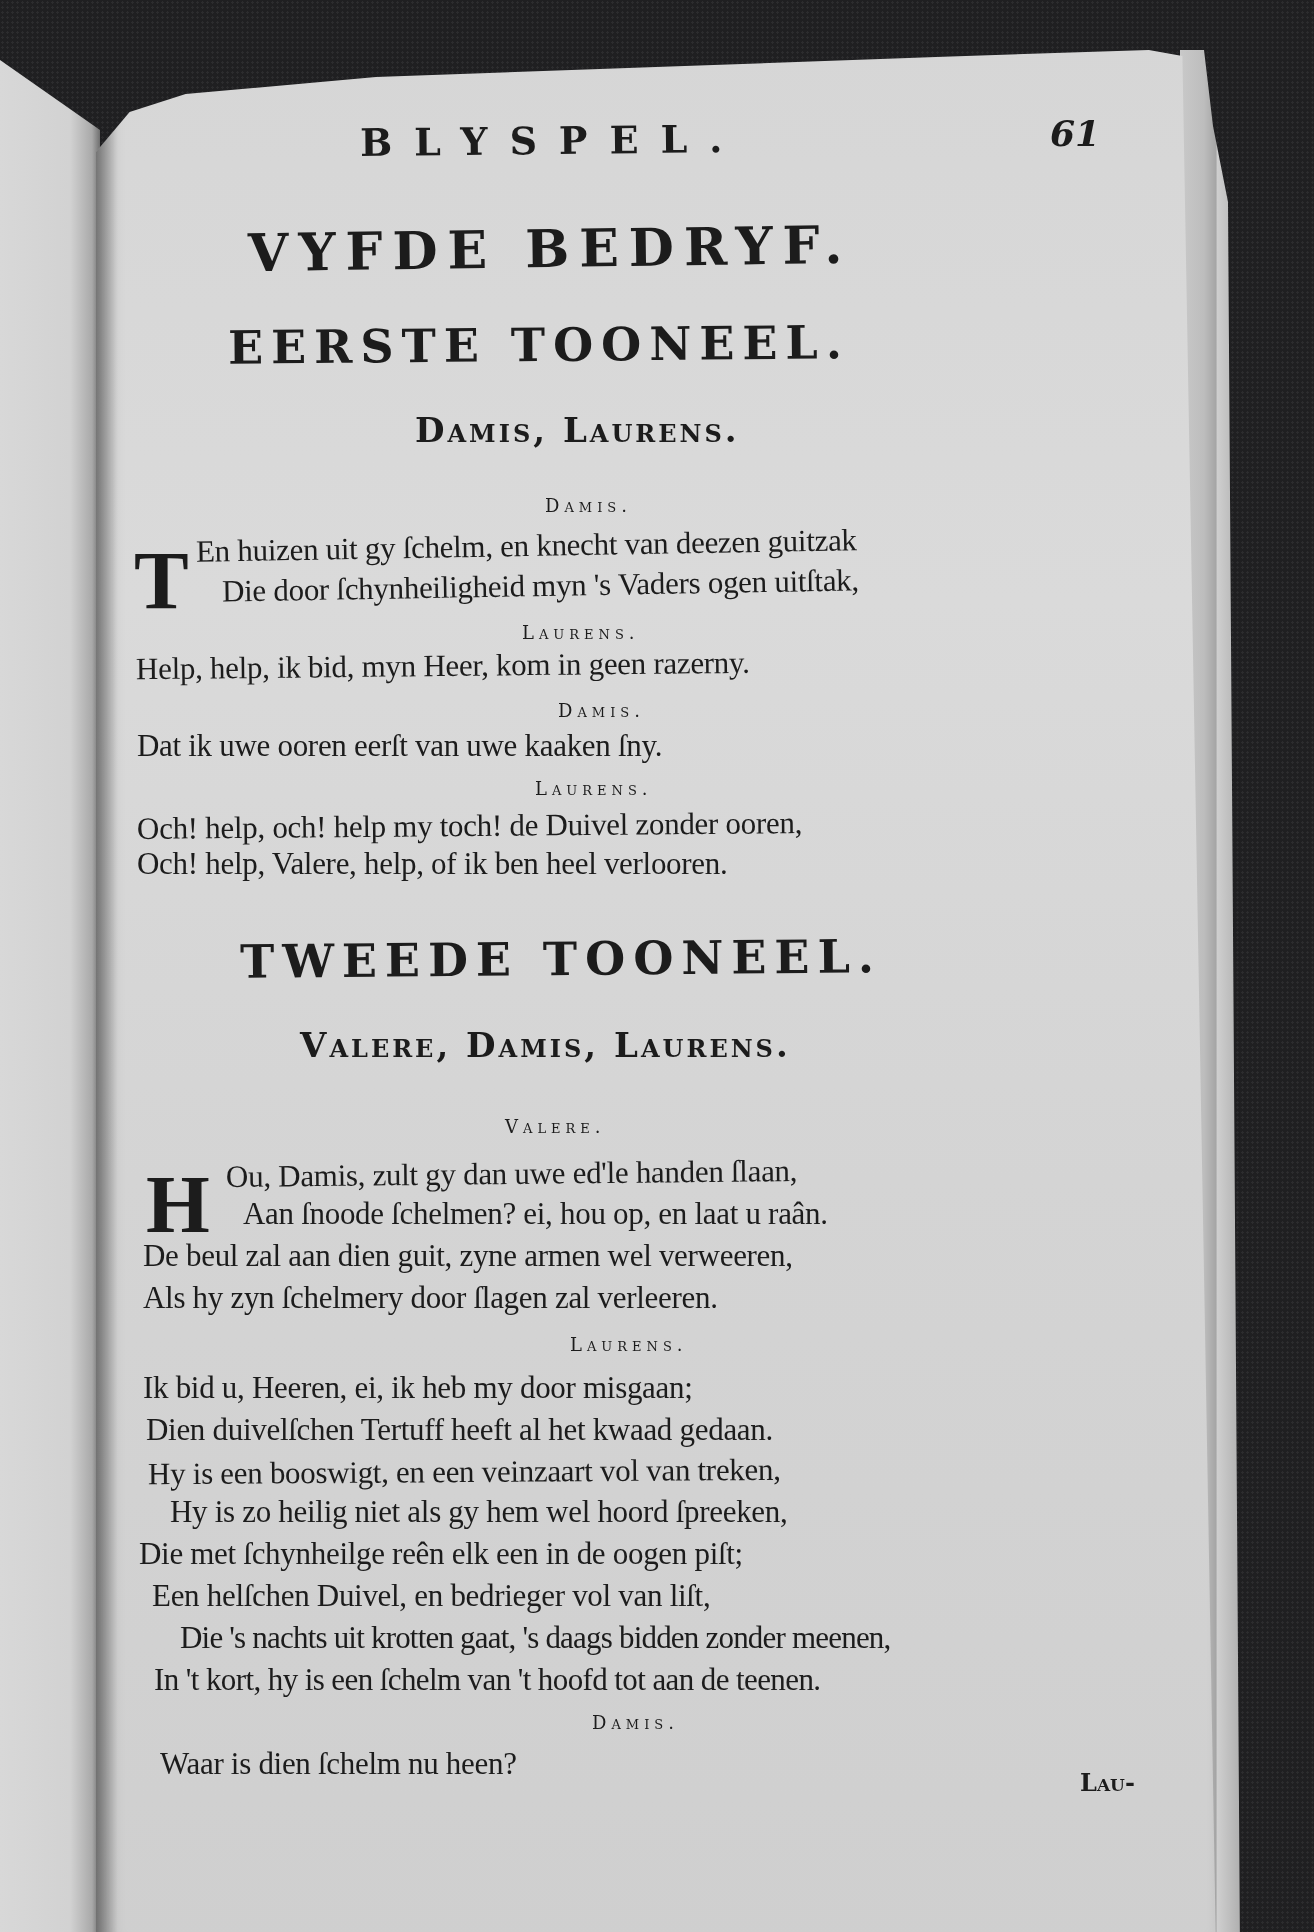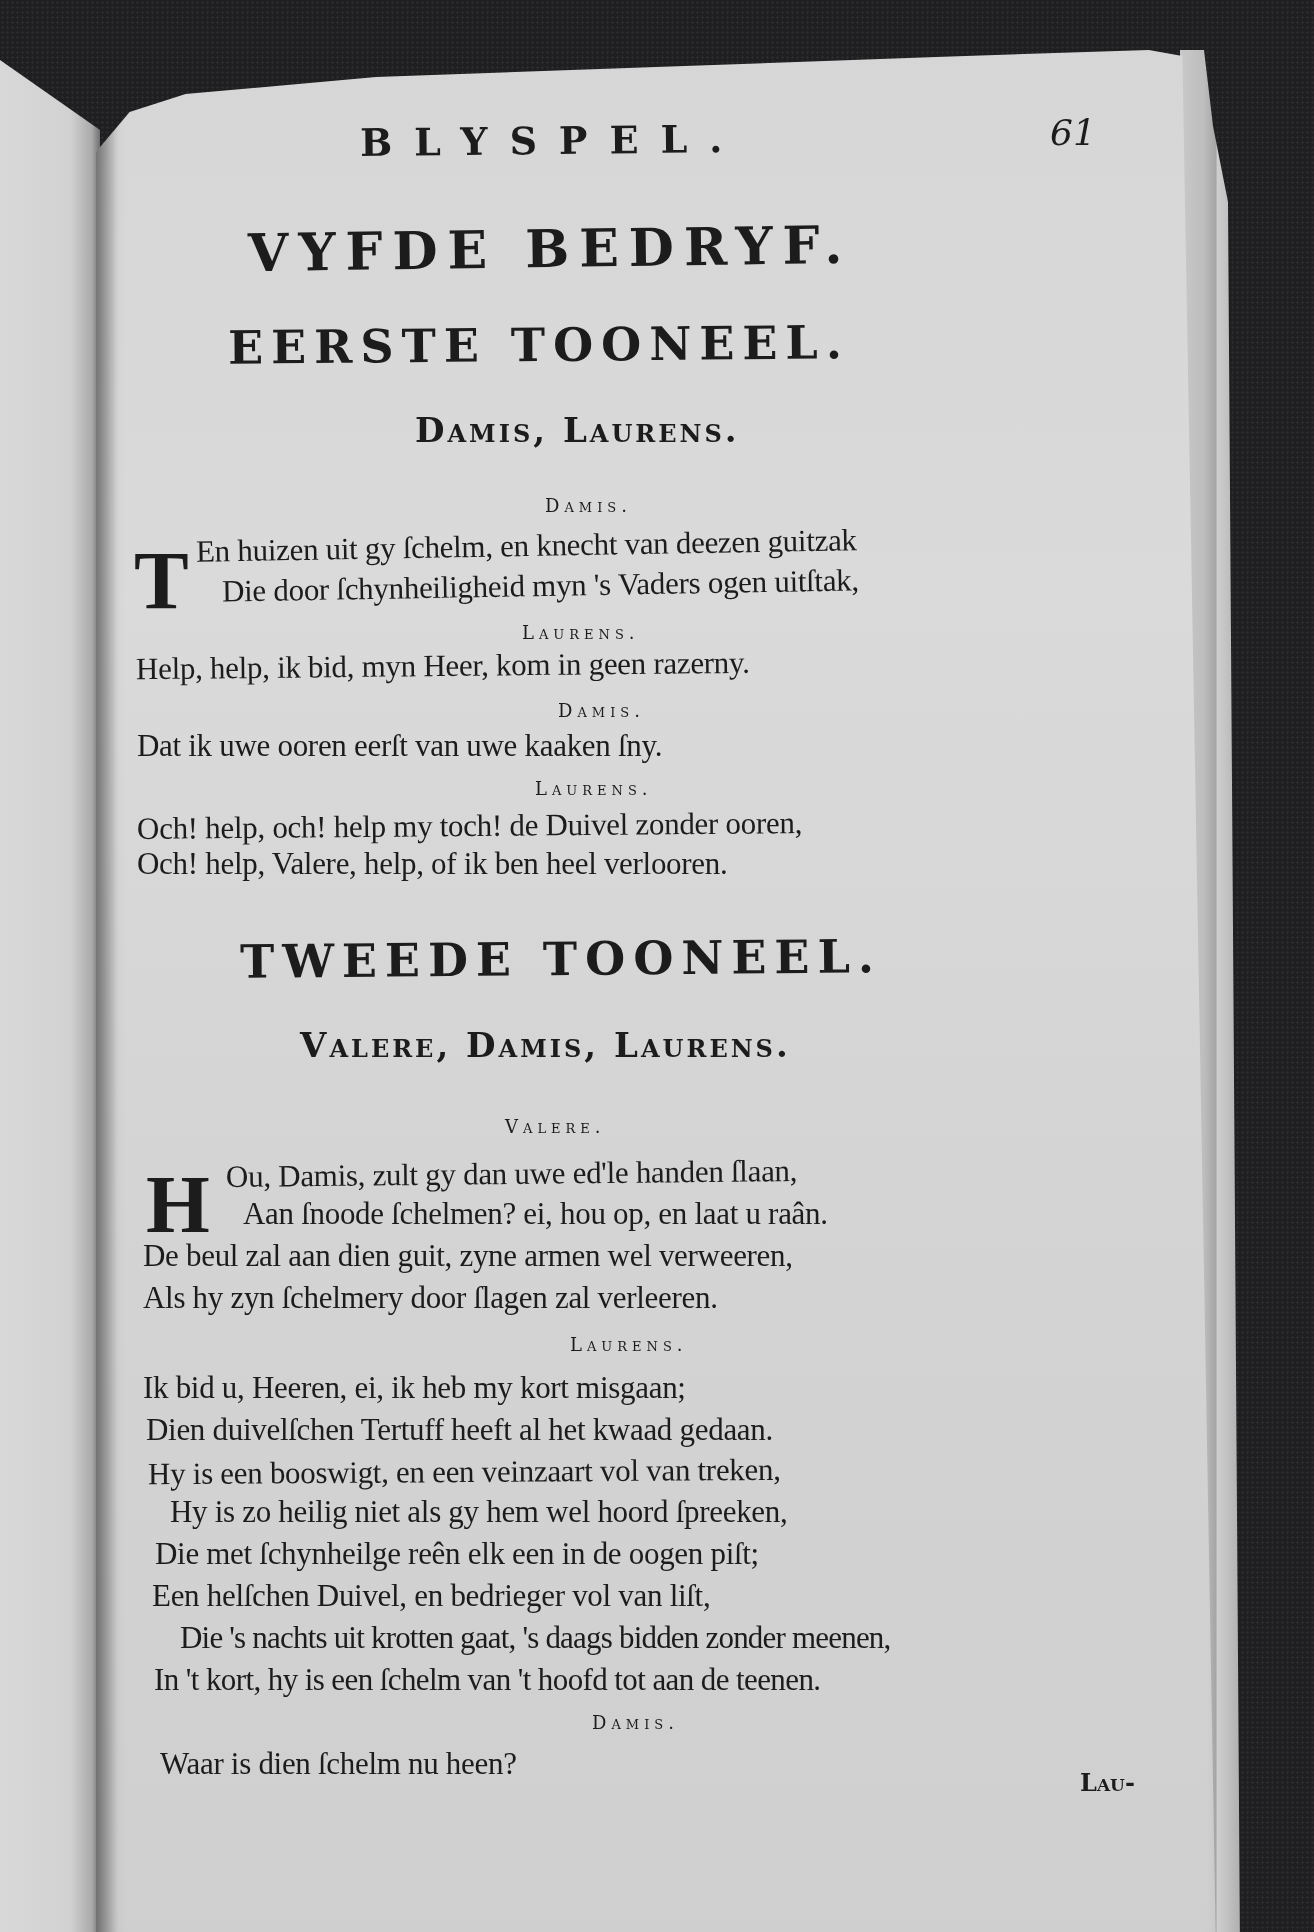--- a/index.html
+++ b/index.html
@@ -25,21 +25,21 @@
     background: linear-gradient(180deg, #d6d6d6 0%, #dadada 30%, #d4d4d4 60%, #cfcfcf 100%);
     clip-path: polygon(0 130px, 3% 90px, 8% 72px, 25% 55px, 50% 45px, 75% 35px, 94% 28px, 97% 34px, 100% 100%, 0 100%);
     box-shadow: inset 10px 0 20px rgba(0,0,0,0.2);
   }
   .page::before {
     content: ""; position: absolute; left: 0; top: 0; width: 22px; height: 100%;
     background: linear-gradient(90deg, rgba(0,0,0,0.35), rgba(0,0,0,0));
   }
   .text { position: absolute; color: #1c1c1c; white-space: nowrap; }
   .running-head { font-size: 38px; letter-spacing: 22px; font-weight: bold; top: 118px; left: 360px; transform: rotate(-0.6deg); }
-  .page-number { font-size: 36px; top: 112px; left: 1050px; font-weight: normal; font-style: italic; }
+  .page-number { font-size: 36px; top: 112px; left: 1050px; font-weight: bold; font-style: italic; }
   .act-title { font-size: 52px; letter-spacing: 10px; font-weight: bold; top: 218px; left: 248px; transform: rotate(-0.8deg); }
   .scene-title { font-size: 46px; letter-spacing: 8px; font-weight: bold; top: 318px; left: 228px; transform: rotate(-0.5deg); }
   .cast { font-size: 34px; letter-spacing: 3px; font-variant: small-caps; font-weight: bold; }
   .speaker { font-size: 18px; letter-spacing: 5px; font-variant: small-caps; font-weight: normal; }
   .line { font-size: 31px; font-family: "Liberation Serif", "DejaVu Serif", serif; letter-spacing: -0.3px; }
   .drop-cap { font-size: 82px; font-weight: bold; line-height: 1; position: absolute; font-family: "Liberation Serif", serif; }
   .catchword { font-size: 24px; font-weight: bold; font-variant: small-caps; text-align: center; }
 </style>
 </head>
 <body>
@@ -74,25 +74,25 @@
 <div class="text cast" style="top:1025px; left:300px;text-align:right;">Valere, Damis, Laurens.</div>
 
 <div class="text speaker" style="top:1116px; left:505px;">Valere.</div>
 <div class="drop-cap" style="top:1164px; left:146px; color:#1c1c1c;">H</div>
 <div class="text line" style="top:1156px; left:226px; transform:rotate(-0.6deg);">Ou, Damis, zult gy dan uwe ed'le handen ſlaan,</div>
 <div class="text line" style="top:1196px; left:243px;">Aan ſnoode ſchelmen? ei, hou op, en laat u raân.</div>
 <div class="text line" style="top:1238px; left:143px;">De beul zal aan dien guit, zyne armen wel verweeren,</div>
 <div class="text line" style="top:1280px; left:143px;text-align:right;">Als hy zyn ſchelmery door ſlagen zal verleeren.</div>
 
 <div class="text speaker" style="top:1334px; left:570px;">Laurens.</div>
-<div class="text line" style="top:1370px; left:143px;">Ik bid u, Heeren, ei, ik heb my kort misgaan;</div>
+<div class="text line" style="top:1370px; left:143px;">Ik bid u, Heeren, ei, ik heb my door misgaan;</div>
 <div class="text line" style="top:1412px; left:146px;">Dien duivelſchen Tertuff heeft al het kwaad gedaan.</div>
 <div class="text line" style="top:1454px; left:148px; transform:rotate(-0.4deg);">Hy is een booswigt, en een veinzaart vol van treken,</div>
 <div class="text line" style="top:1494px; left:150px;margin-left:20px;">Hy is zo heilig niet als gy hem wel hoord ſpreeken,</div>
-<div class="text line" style="top:1536px; left:155px;text-align:center;">Die met ſchynheilge reên elk een in de oogen piſt;</div>
+<div class="text line" style="top:1536px; left:139px;text-align:center;">Die met ſchynheilge reên elk een in de oogen piſt;</div>
 <div class="text line" style="top:1578px; left:152px;">Een helſchen Duivel, en bedrieger vol van liſt,</div>
 <div class="text line" style="top:1620px; left:152px; letter-spacing:-0.8px;margin-left:28px;">Die 's nachts uit krotten gaat, 's daags bidden zonder meenen,</div>
 <div class="text line" style="top:1662px; left:154px; letter-spacing:-0.6px;">In 't kort, hy is een ſchelm van 't hoofd tot aan de teenen.</div>
 
 <div class="text speaker" style="top:1712px; left:592px;">Damis.</div>
 <div class="text line" style="top:1746px; left:160px;">Waar is dien ſchelm nu heen?</div>
 
 <div class="text catchword" style="top:1768px; left:1080px;">Lau-</div>
 
 </body></html>

